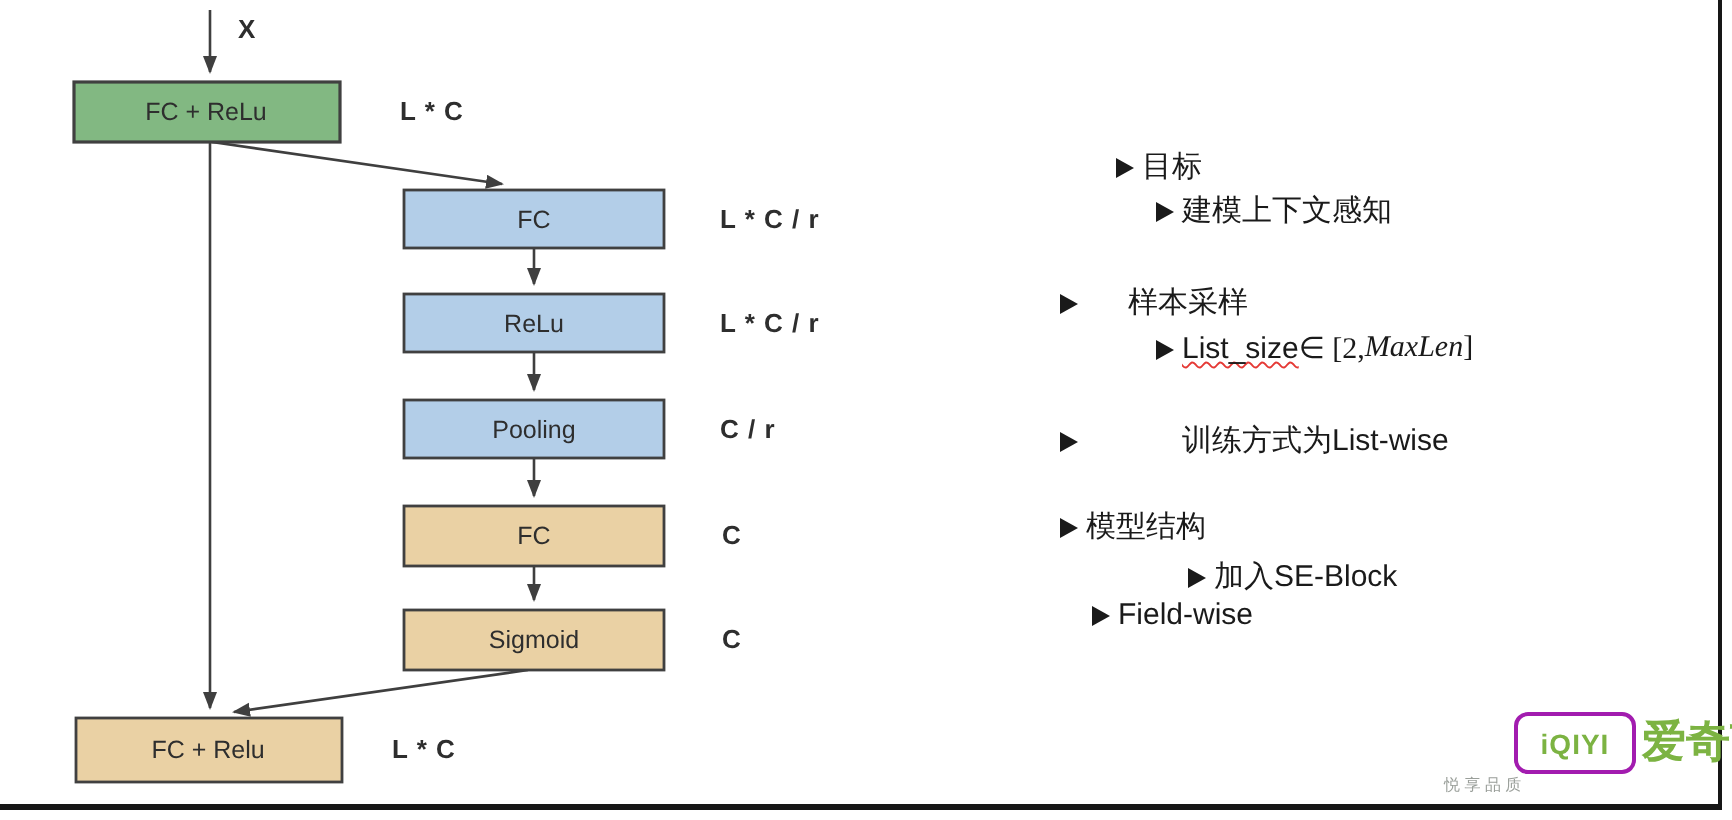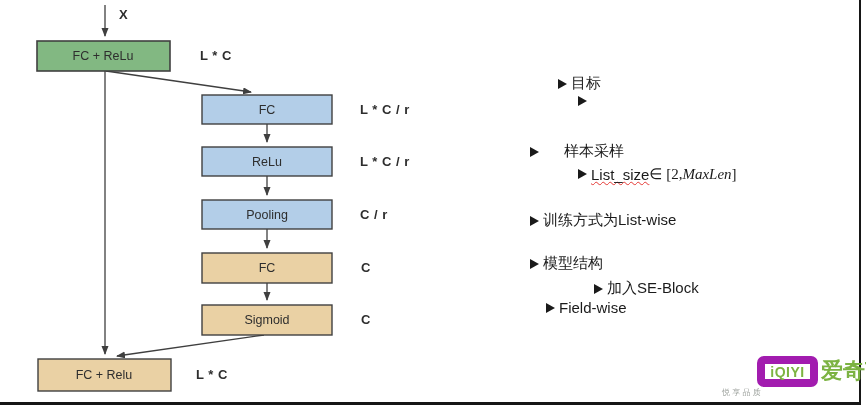--- a/index.html
+++ b/index.html
@@ -27,21 +27,21 @@
   }
   .squiggle { text-decoration:underline; text-decoration-style:wavy; text-decoration-color:#e53935; text-decoration-thickness:1px; }
   .math-serif { font-family:"Liberation Serif", serif; }
   .math-var   { font-family:"Liberation Serif", serif; font-style:italic; }
 
   .frame-right  { position:absolute; left:859px; top:0; width:2px; height:404px; background:#161616; }
   .frame-bottom { position:absolute; left:0; top:402px; width:861px; height:3px; background:#161616; }
 
   .logo-box {
     position:absolute; left:757px; top:356px; width:61px; height:31px;
-    border:8px solid #a21caf; border-radius:7px;
+    border:2px solid #a21caf; border-radius:7px;
     display:flex; align-items:center; justify-content:center;
   }
   .logo-word { color:#7cb342; font-weight:bold; font-size:14px; letter-spacing:0.5px; }
   .brand-name {
     position:absolute; left:821px; top:357px; font-size:22px; line-height:28px;
     color:#7cb342; font-weight:600; white-space:nowrap;
   }
   .slogan {
     position:absolute; left:722px; top:387px; width:128px;
     display:flex; justify-content:flex-end;
@@ -102,36 +102,37 @@
 
   <div class="notes">
 
     <div class="note-line" style="left:530px; top:74px;padding-left:28px;">
       <span class="bullet"></span>
       <span>目标</span>
     </div>
 
     <div class="note-line" style="left:578px; top:96px;">
       <span class="bullet"></span>
+      <span>建模上下文感知</span>
     </div>
 
     <div class="note-line" style="left:530px; top:142px;gap:21px;">
       <span class="bullet"></span>
       <span>样本采样</span>
     </div>
 
     <div class="note-line" style="left:578px; top:165px;">
       <span class="bullet"></span>
       <span class="squiggle">List_size</span>
         <span class="math-serif"> ∈ [2, </span>
         <span class="math-var">MaxLen</span>
         <span class="math-serif">]</span>
     </div>
 
-    <div class="note-line" style="left:530px; top:211px;">
+    <div class="note-line" style="left:530px; top:211px;gap:48px;">
       <span class="bullet"></span>
       <span>训练方式为List-wise</span>
     </div>
 
     <div class="note-line" style="left:530px; top:254px;align-items:center;">
       <span class="bullet"></span>
       <span>模型结构</span>
     </div>
 
     <div class="note-line" style="left:578px; top:279px;padding-left:16px;">

